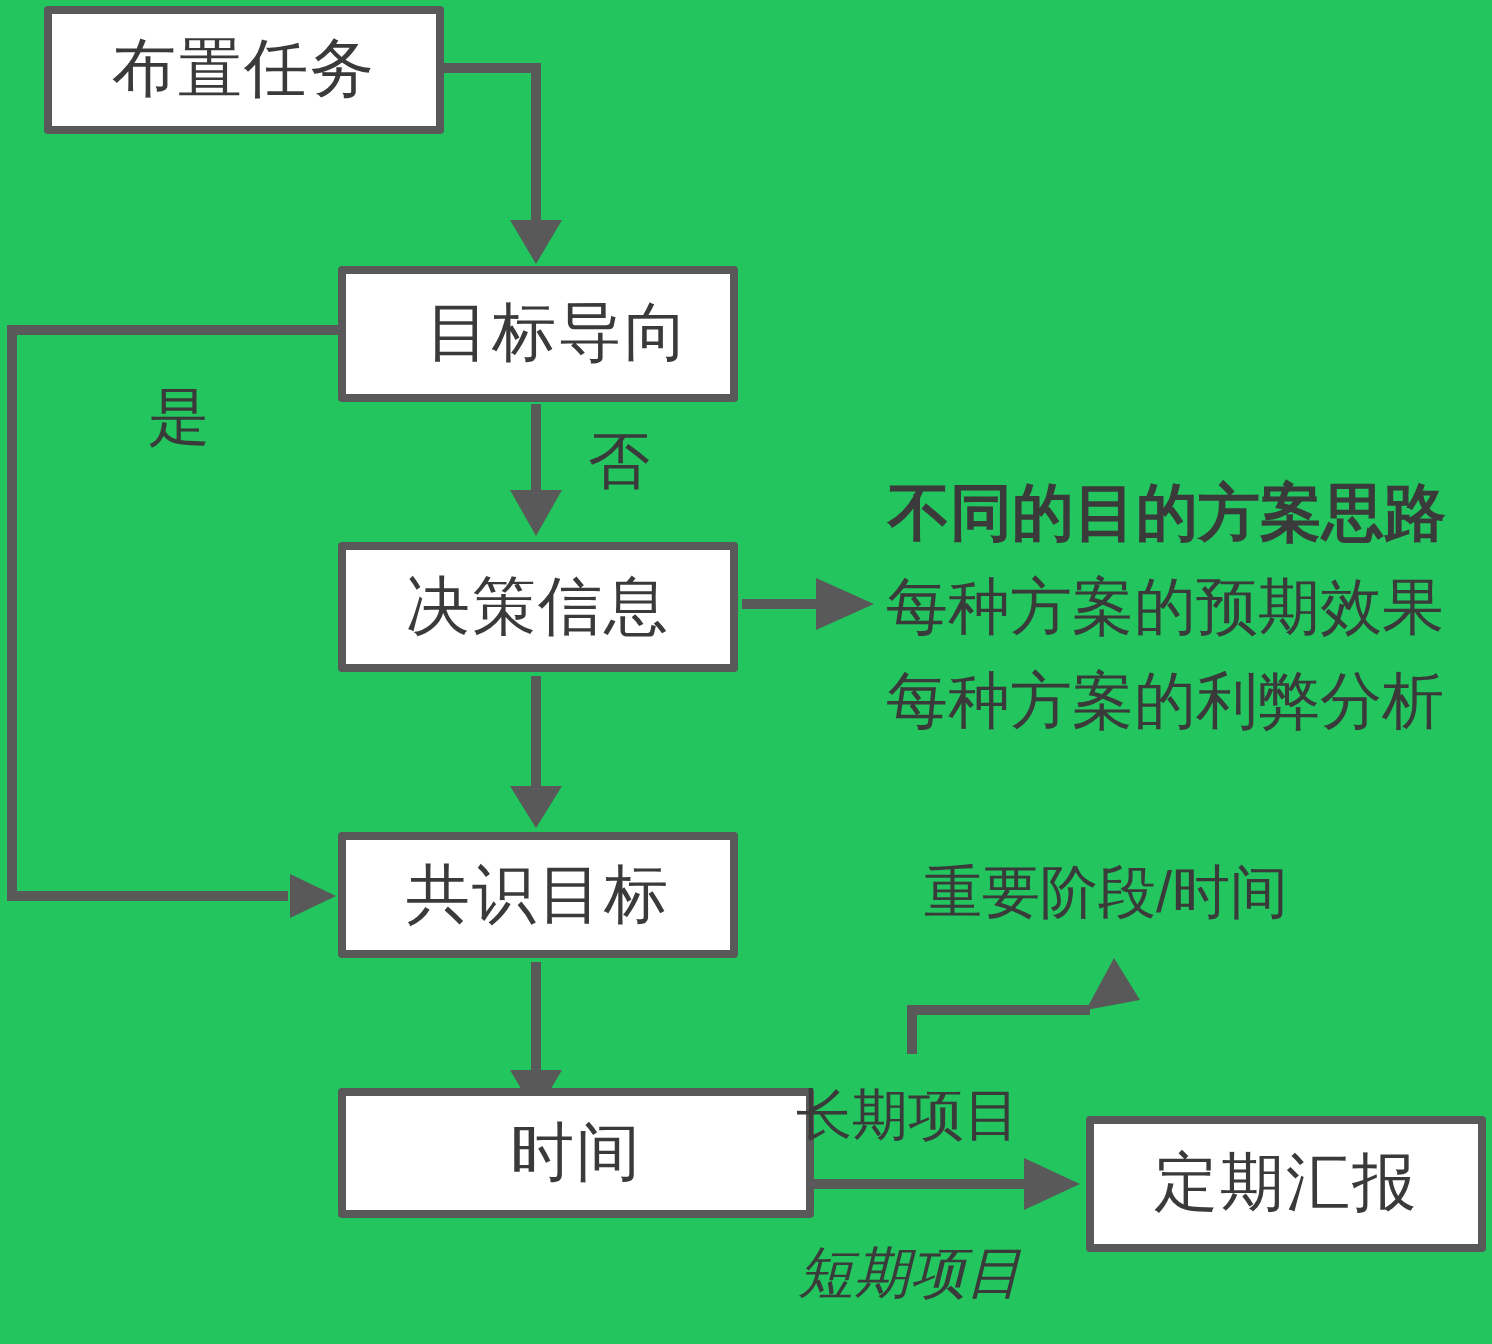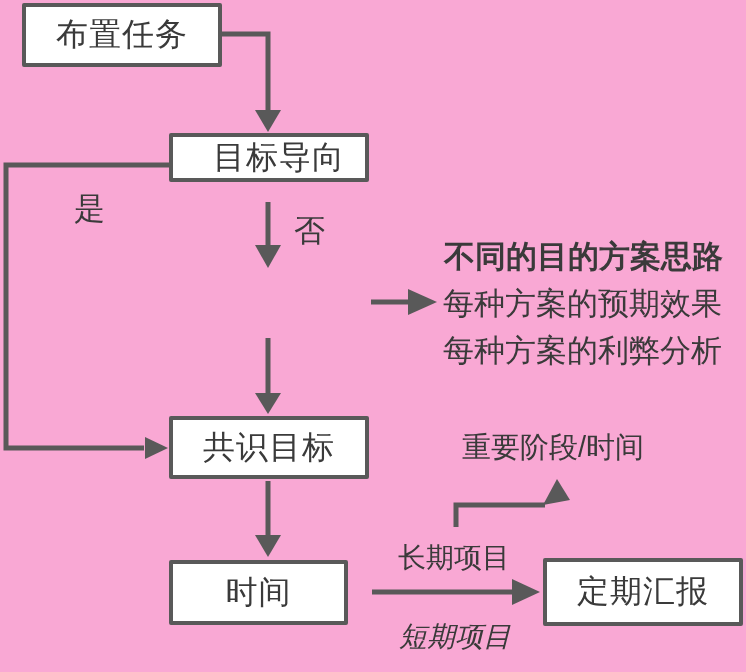--- a/index.html
+++ b/index.html
@@ -8,21 +8,21 @@
     --node-fill: #ffffff;
   }
   * { margin: 0; padding: 0; box-sizing: border-box; }
   html, body { background: #ffffff; }
   body { font-family: "Liberation Sans", sans-serif; color: var(--text); }
 
   .stage {
     position: relative;
     width: 746px;
     height: 672px;
-    background: #f9a8d4;
+    background: #22c55e;
     overflow: hidden;
   }
 
   .connectors {
     position: absolute;
     left: 0; top: 0;
     width: 746px; height: 672px;
     z-index: 1;
   }
   .connectors path {
@@ -44,24 +44,24 @@
     border-radius: 2px;
     display: flex;
     align-items: center;
     justify-content: center;
     font-size: 32px;
     color: var(--text);
     letter-spacing: 1px;
     white-space: nowrap;
   }
   .node-assign-task    { left: 22px;  top: 3px;   width: 200px; height: 64px; }
-  .node-goal-oriented  { left: 169px; top: 133px; width: 200px; height: 49px; padding-left: 20px; }
+  .node-goal-oriented  { left: 169px; top: 133px; width: 200px; height: 68px; padding-left: 20px; }
   .node-decision-info  { left: 169px; top: 271px; width: 200px; height: 65px; }
   .node-consensus-goal { left: 169px; top: 416px; width: 200px; height: 63px; text-align: center; }
-  .node-time           { left: 169px; top: 560px; width: 179px; height: 65px; }
+  .node-time           { left: 169px; top: 544px; width: 238px; height: 65px; }
   .node-regular-report { left: 543px; top: 558px; width: 200px; height: 68px; }
 
   .lbl {
     position: absolute;
     z-index: 2;
     color: var(--text);
     white-space: nowrap;
     line-height: 1.1;
   }
   .lbl-yes        { left: 74px;  top: 192px; font-size: 31px; }
@@ -112,20 +112,23 @@
       <polygon points="557,479 543,505 570,500"></polygon>
     </g>
   </svg>
 
   <div class="node node-assign-task">
     <span>布置任务</span>
   </div>
   <div class="node node-goal-oriented">
     <span>目标导向</span>
   </div>
+  <div class="node node-decision-info">
+    <span>决策信息</span>
+  </div>
   <div class="node node-consensus-goal">
     <span>共识目标</span>
   </div>
   <div class="node node-time">
     <span>时间</span>
   </div>
   <div class="node node-regular-report">
     <span>定期汇报</span>
   </div>
 

